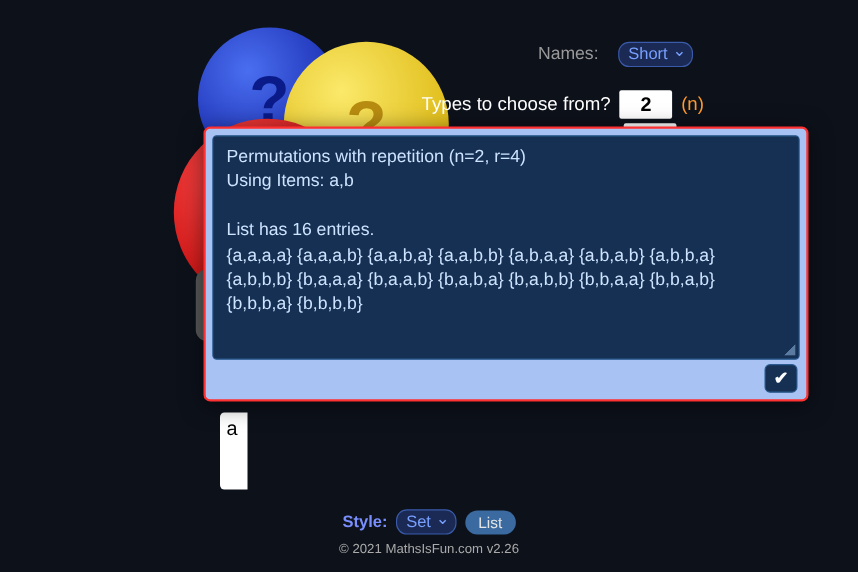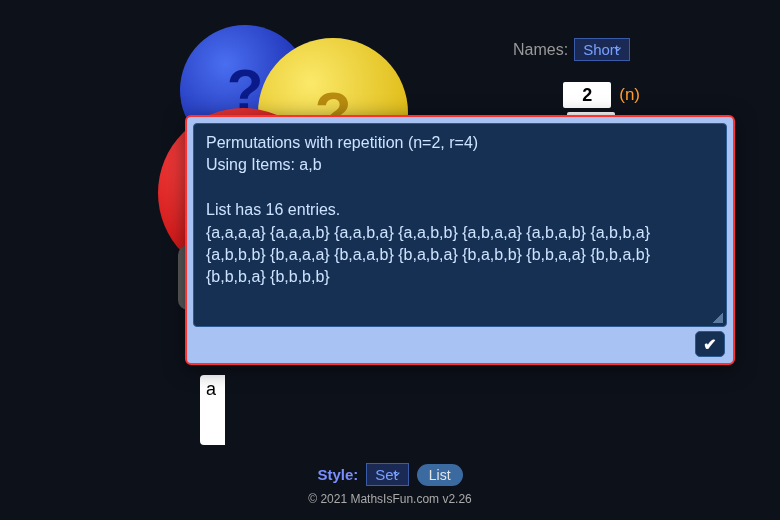--- a/index.html
+++ b/index.html
@@ -38,30 +38,30 @@
     left: 158px; top: 108px;
     background: radial-gradient(circle at 35% 30%, #ff4d4d, #cc1010 70%);
     color: #8a0a0a;
   }
   .top-row {
     position: absolute;
     right: 150px;
     top: 38px;
     display: flex;
     align-items: center;
-    gap: 6px;
+    gap: 18px;
     font-size: 16px;
     color: #999;
   }
   .select {
     background: #1a2a55;
     border: 1px solid #3a5aaa;
     color: #79a0ff;
-    padding: 2px 10px 2px 8px;
-    border-radius: 0;
+    padding: 2px 22px 2px 8px;
+    border-radius: 10px;
     position: relative;
     font-size: 15px;
   }
   .select::after {
     content: "⌄";
     position: absolute;
     right: 5px;
     top: -2px;
     color: #79a0ff;
   }
@@ -193,20 +193,21 @@
 <div class="ball ball-red"></div>
 
 <div class="top-row">
   <span>Names:</span>
   <div class="select">
     <span>Short</span>
   </div>
 </div>
 
 <div class="field-row r1">
+  <span class="field-label">Types to choose from?</span>
   <input class="field-input" value="2" style="">
   <span class="field-var">(n)</span>
 </div>
 <div class="field-row r2">
   <span class="field-label">Number Chosen?</span>
   <input class="field-input" value="4" style="">
   <span class="field-var">(r)</span>
 </div>
 
 <div class="gray-block"></div>

